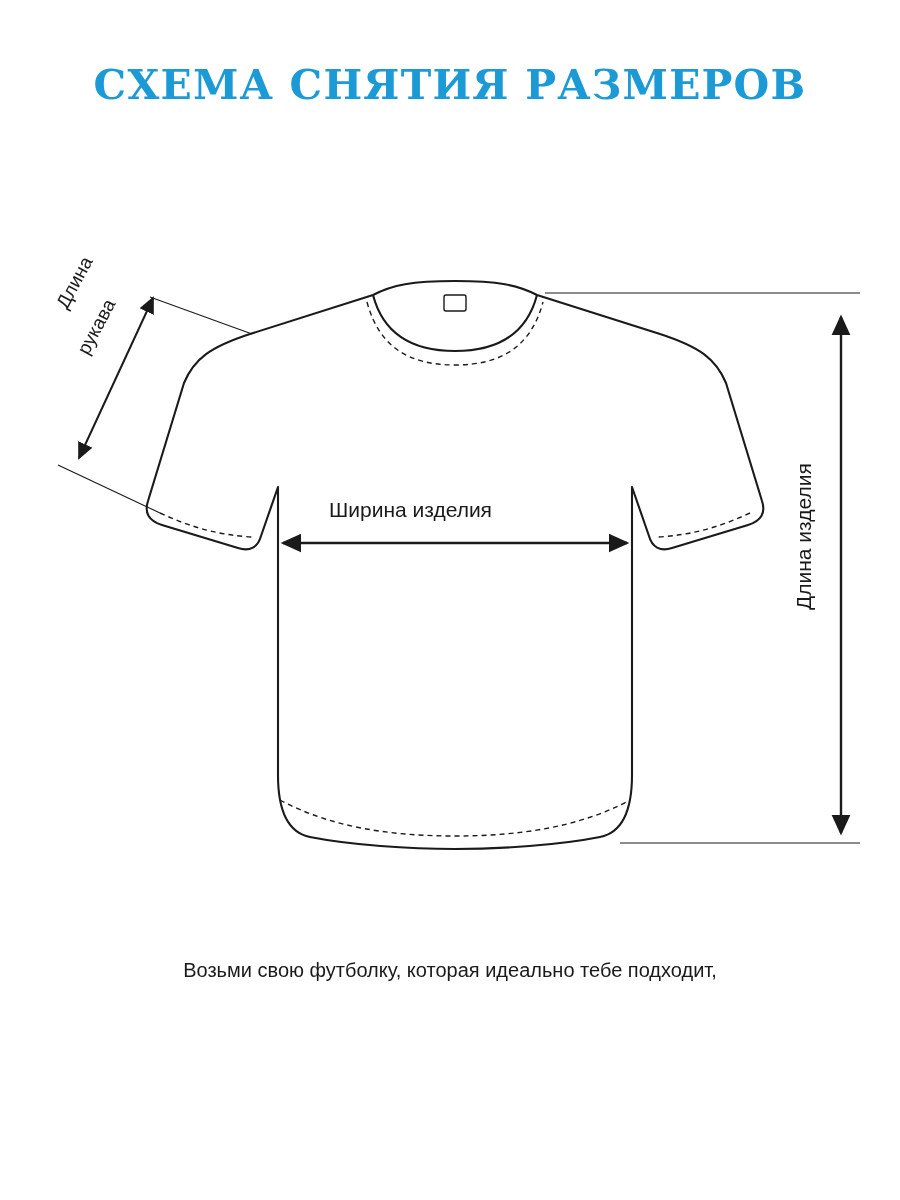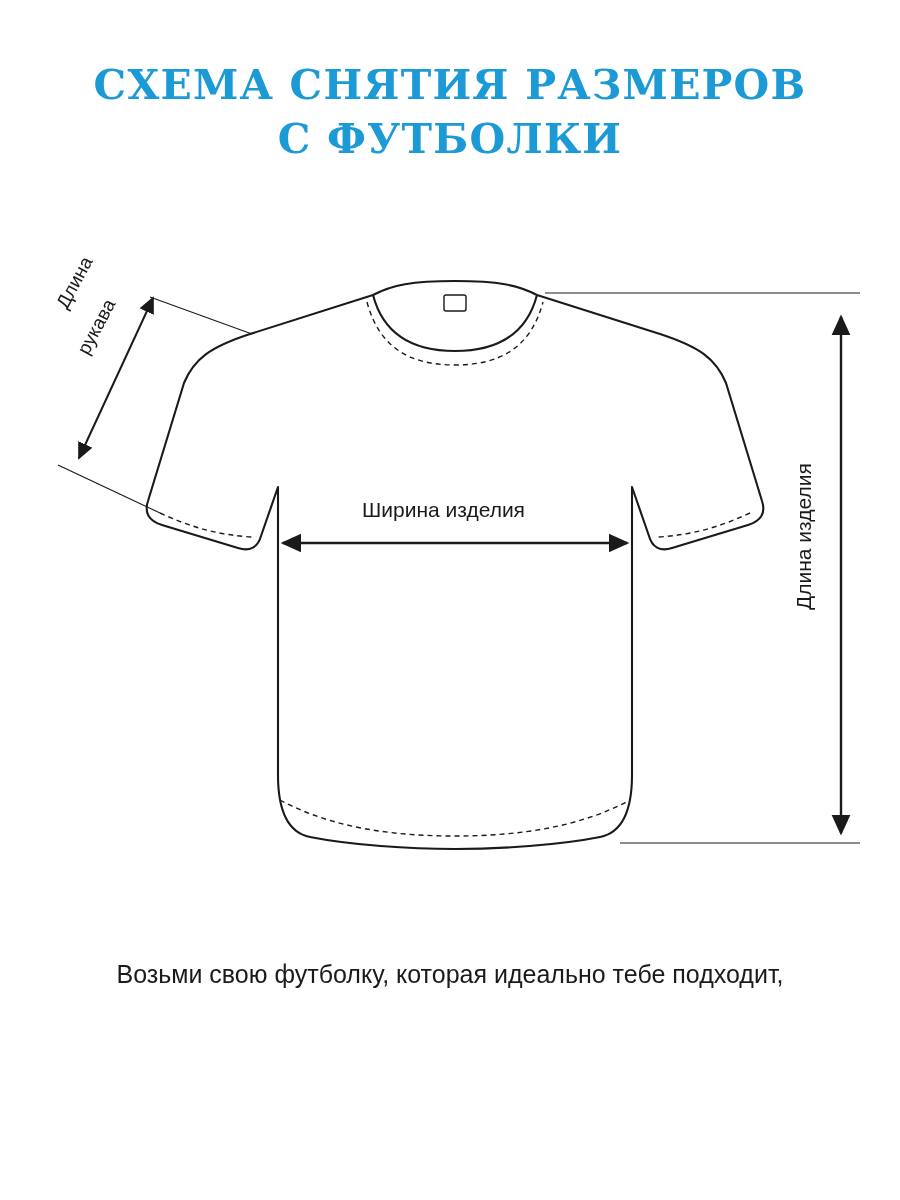--- a/index.html
+++ b/index.html
@@ -48,21 +48,21 @@
   }
   .label {
     position: absolute;
     font-family: "Liberation Sans", sans-serif;
     font-size: 21px;
     color: #1a1a1a;
     white-space: nowrap;
   }
   .label-width {
     top: 243px;
-    left: 362px;
+    left: 329px;
   }
   .label-length {
     top: 355px;
     left: 792px;
     transform: rotate(-90deg);
     transform-origin: left top;
   }
   .label-sleeve-1 {
     top: 47px;
     left: 52px;
@@ -79,33 +79,32 @@
   }
   .footer {
     position: absolute;
     top: 955px;
     left: 0;
     width: 900px;
     text-align: center;
   }
   .footer p {
     margin: 0;
-    font-size: 25px;
+    font-size: 20px;
     line-height: 1.55;
     color: #1a1a1a;
   }
 </style>
 </head>
 <body>
 
 <div class="page">
 
   <div class="title-block">
     <div class="title-line">Схема снятия размеров</div>
-    <div class="title-line">с футболки</div>
   </div>
 
   <div class="diagram">
     <svg width="900" height="640" viewBox="0 0 900 640" xmlns="http://www.w3.org/2000/svg">
       <defs>
         <marker id="arrowEnd" markerWidth="9" markerHeight="9" refX="7.5" refY="4.5" orient="auto" markerUnits="strokeWidth">
           <path d="M0,0.6 L8.5,4.5 L0,8.4 z" fill="#1a1a1a"></path>
         </marker>
         <marker id="arrowStart" markerWidth="9" markerHeight="9" refX="1.5" refY="4.5" orient="auto" markerUnits="strokeWidth">
           <path d="M9,0.6 L0.5,4.5 L9,8.4 z" fill="#1a1a1a"></path>

